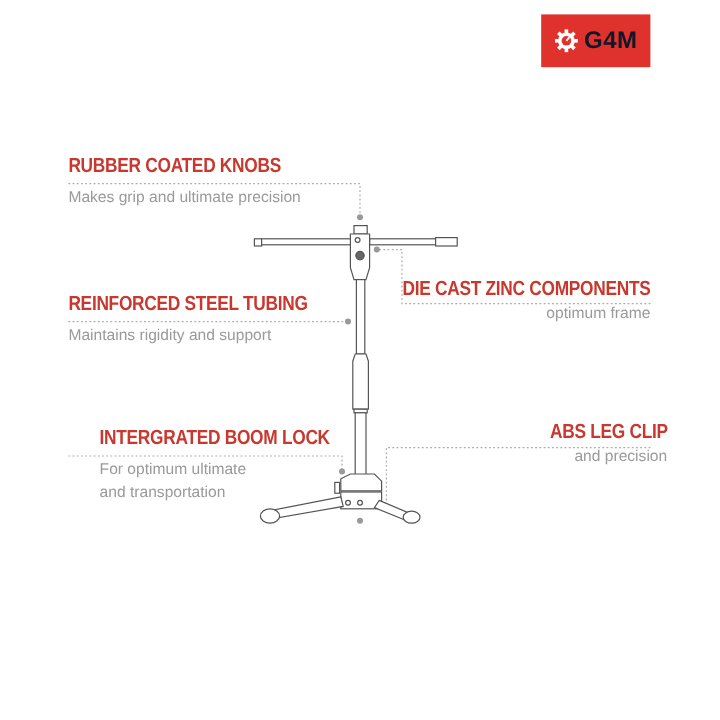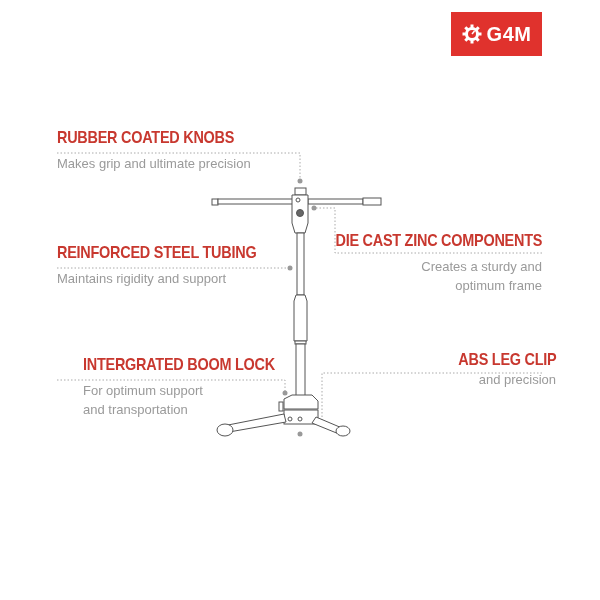--- a/index.html
+++ b/index.html
@@ -3,21 +3,21 @@
 <meta charset="utf-8">
 <style>
   html, body { margin: 0; padding: 0; }
   body {
     width: 600px; height: 600px; position: relative; overflow: hidden;
     background: #ffffff;
     font-family: "Liberation Sans", "DejaVu Sans", sans-serif;
   }
   .logo {
     position: absolute; left: 451px; top: 12px; width: 91px; height: 44px;
-    background: #e0322d; color: #ffffff; display: flex; align-items: center; justify-content: center;
+    background: #e0322d; color: #0f172a; display: flex; align-items: center; justify-content: center;
     gap: 5px;
   }
   .logo .txt { font-weight: bold; font-size: 20px; letter-spacing: 0.5px; }
   .feature { position: absolute; }
   .feature .title {
     color: #c8382f; font-family: "Liberation Sans Narrow", "Liberation Sans", sans-serif;
     font-weight: bold; font-size: 17px; letter-spacing: -0.3px; transform: scaleX(0.85);
     white-space: nowrap; line-height: 20px;
   }
   .feature .desc { color: #9a9a9a; font-size: 13px; line-height: 19px; white-space: nowrap; }
@@ -100,26 +100,25 @@
   <div class="desc" style="margin-top:6px;">Makes grip and ultimate precision</div>
 </div>
 
 <div class="feature left" style="left:57px; top:243px;">
   <div class="title">REINFORCED STEEL TUBING</div>
   <div class="desc" style="margin-top:6px;">Maintains rigidity and support</div>
 </div>
 
 <div class="feature left" style="left:57px; top:355px;margin-left:26px;">
   <div class="title">INTERGRATED BOOM LOCK</div>
-  <div class="desc" style="margin-top:6px;">For optimum support</div>
+  <div class="desc" style="margin-top:6px;">For optimum ultimate</div>
   <div class="desc">and transportation</div>
 </div>
 
 <div class="feature right" style="right:58px; top:231px;">
   <div class="title">DIE CAST ZINC COMPONENTS</div>
-  <div class="desc" style="margin-top:6px;">Creates a sturdy and</div>
   <div class="desc">optimum frame</div>
 </div>
 
 <div class="feature right" style="right:44px; top:350px;">
   <div class="title">ABS LEG CLIP</div>
   <div class="desc">and precision</div>
 </div>
 
 </body></html>

